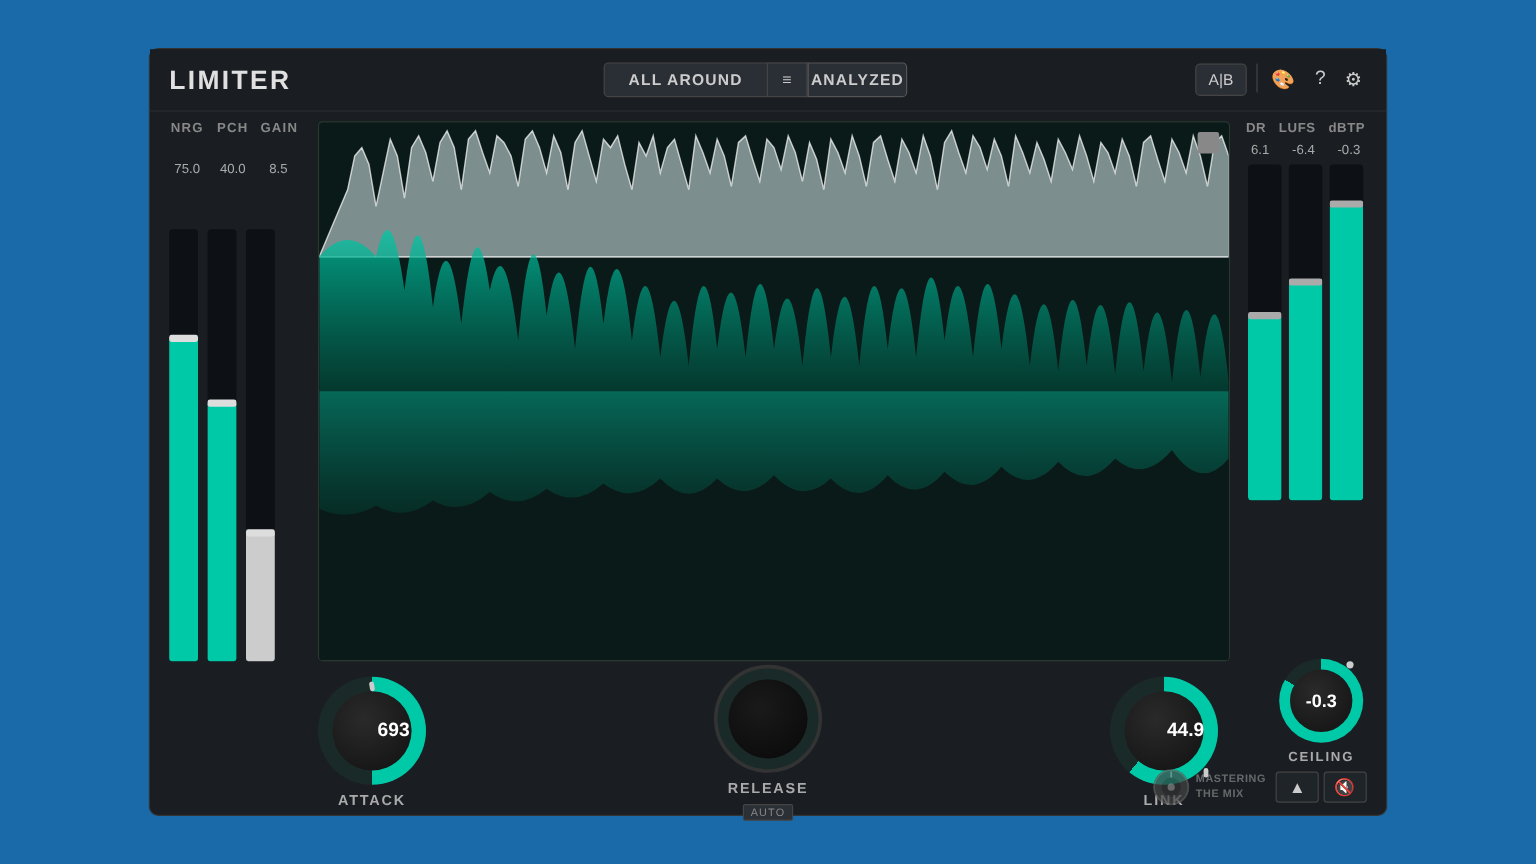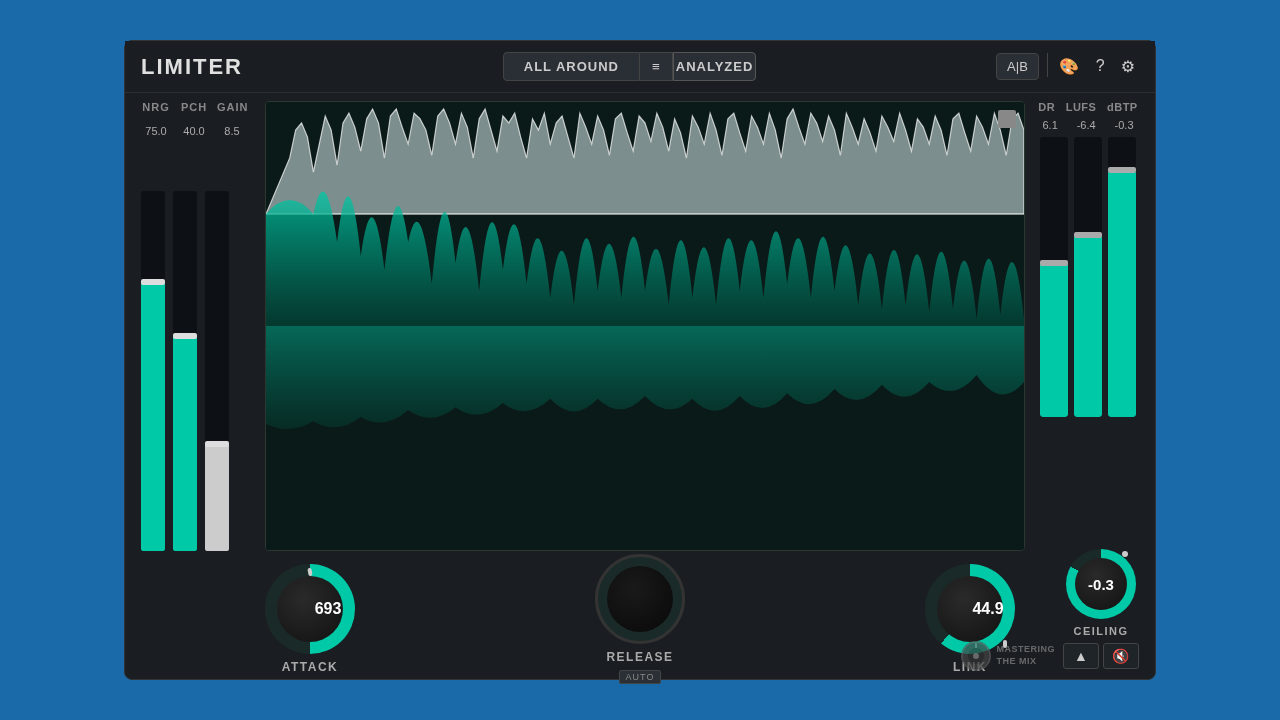--- a/index.html
+++ b/index.html
@@ -116,21 +116,21 @@
     
     .left-meters {
       display: flex;
       flex-direction: column;
       width: 120px;
       flex-shrink: 0;
     }
     .meter-labels {
       display: flex;
       gap: 8px;
-      margin-bottom: 12px;
+      margin-bottom: 22px;
       padding-left: 4px;
     }
     .meter-label {
       font-size: 11px;
       color: #888;
       font-weight: 700;
       letter-spacing: 1px;
       width: 30px;
       text-align: center;
     }

